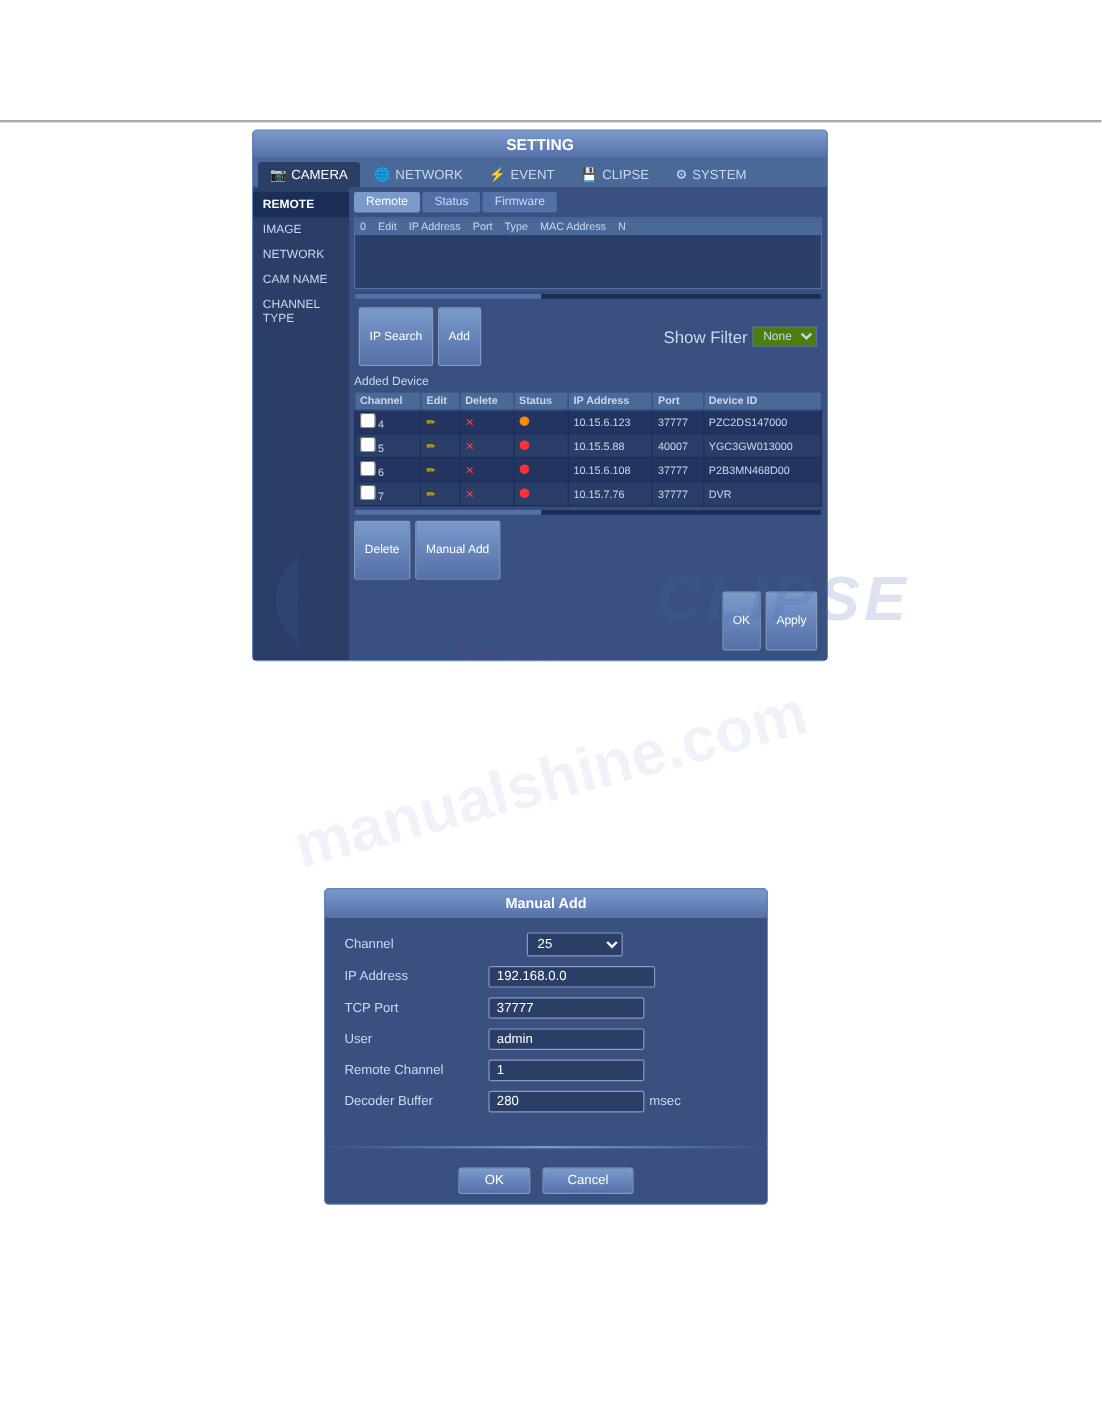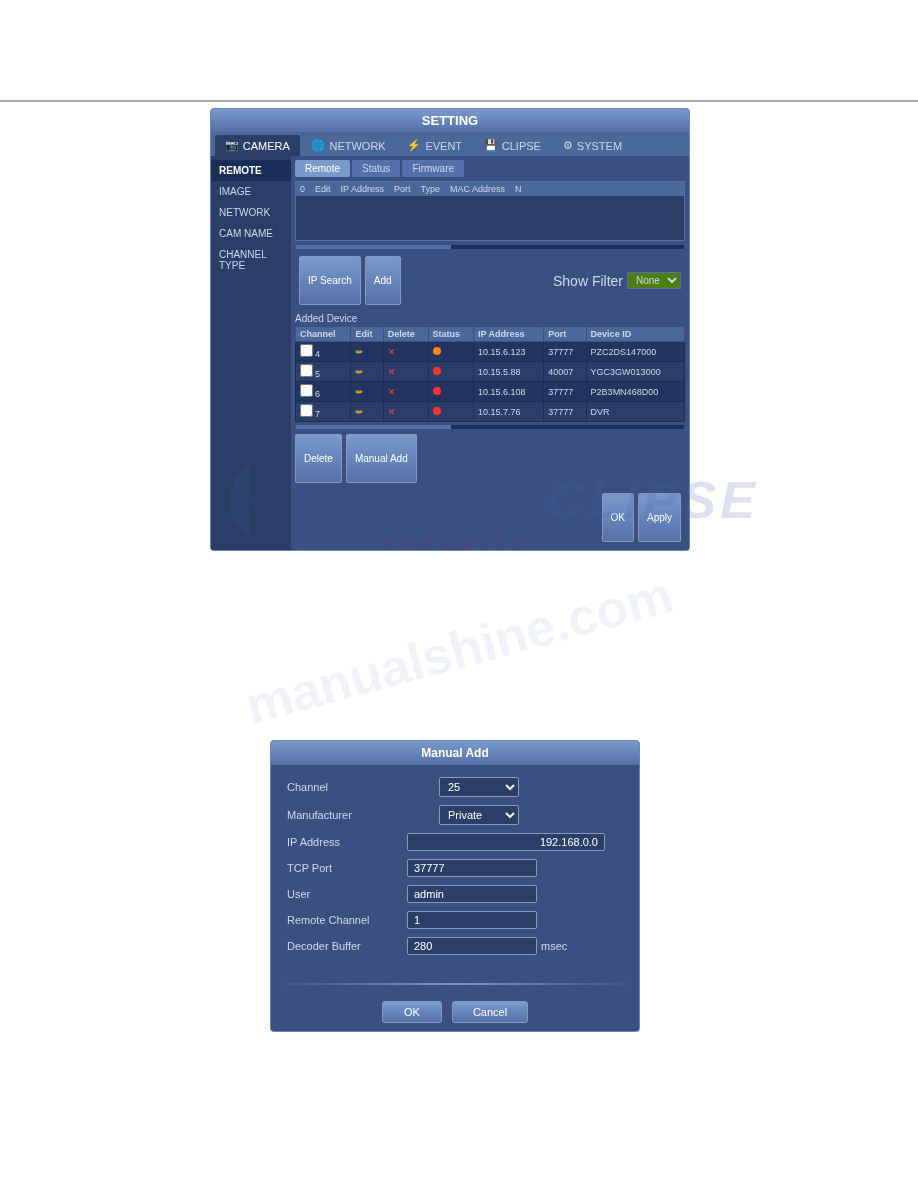--- a/index.html
+++ b/index.html
@@ -290,22 +290,21 @@
       background: #2a3e68;
       border: 1px solid #8899bb;
       color: #ffffff;
       padding: 2px 6px;
       font-size: 11px;
       width: 130px;
       border-radius: 2px;
     }
 
     .form-input-wide {
-      width: 198px;
-      text-align: right;
+      width: 139px;
     }
 
     .form-select {
       background: #2a3e68;
       border: 1px solid #8899bb;
       color: #ffffff;
       padding: 2px 4px;
       font-size: 11px;
       width: 100px;
       border-radius: 2px;
@@ -535,26 +534,20 @@
 
   <div class="dialog-body">
 
     <div class="form-row">
       <span class="form-label">Channel</span>
       <select class="form-select form-select-small">
         <option>25</option>
       </select>
     </div>
 
-    <div class="form-row">
-      <span class="form-label">Manufacturer</span>
-      <select class="form-select form-select-small">
-        <option>Private</option>
-      </select>
-    </div>
 
     <div class="form-row">
       <span class="form-label">IP Address</span>
       <input type="text" class="form-input form-input-wide" value="192.168.0.0" style="">
     </div>
 
     <div class="form-row">
       <span class="form-label">TCP Port</span>
       <input type="text" class="form-input" value="37777" style="">
     </div>

